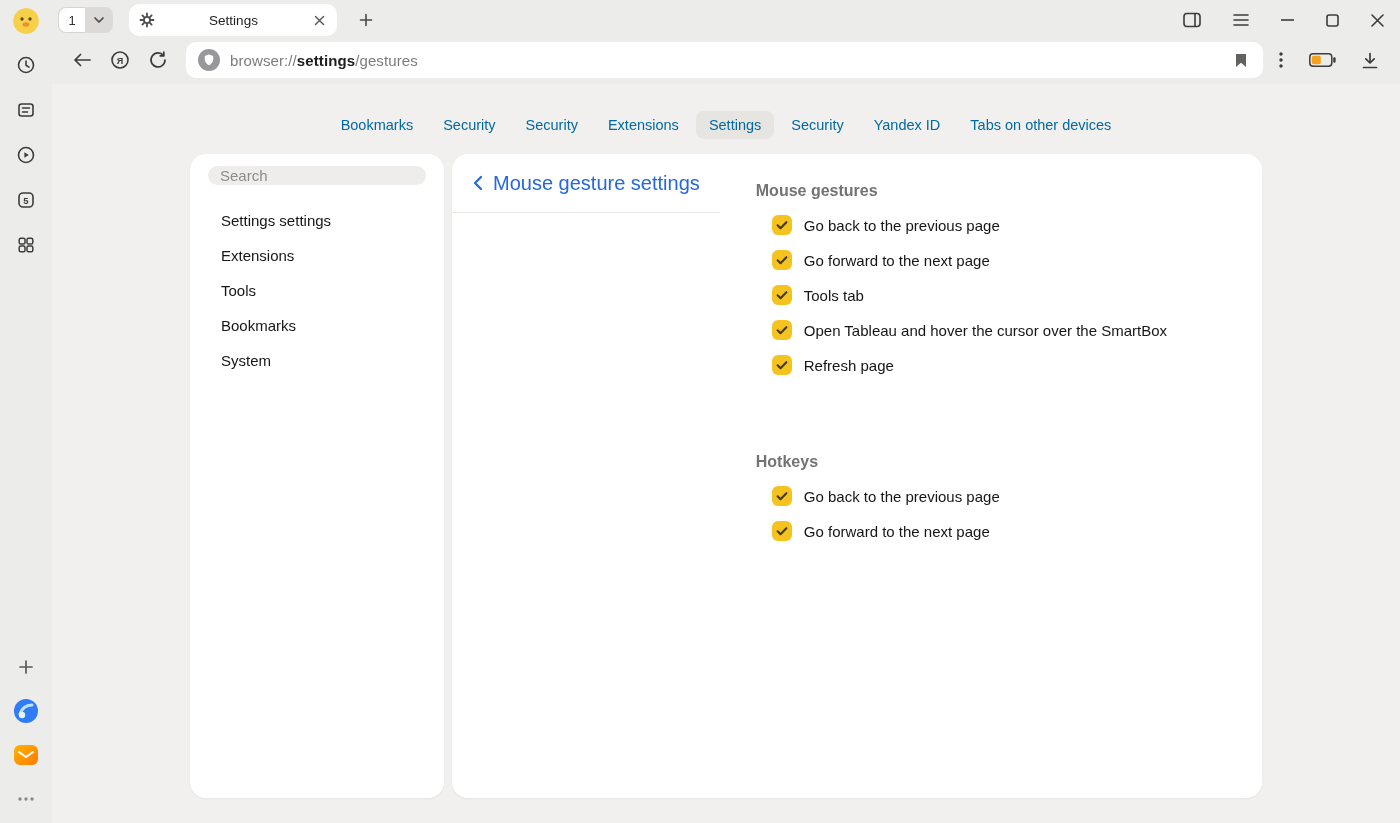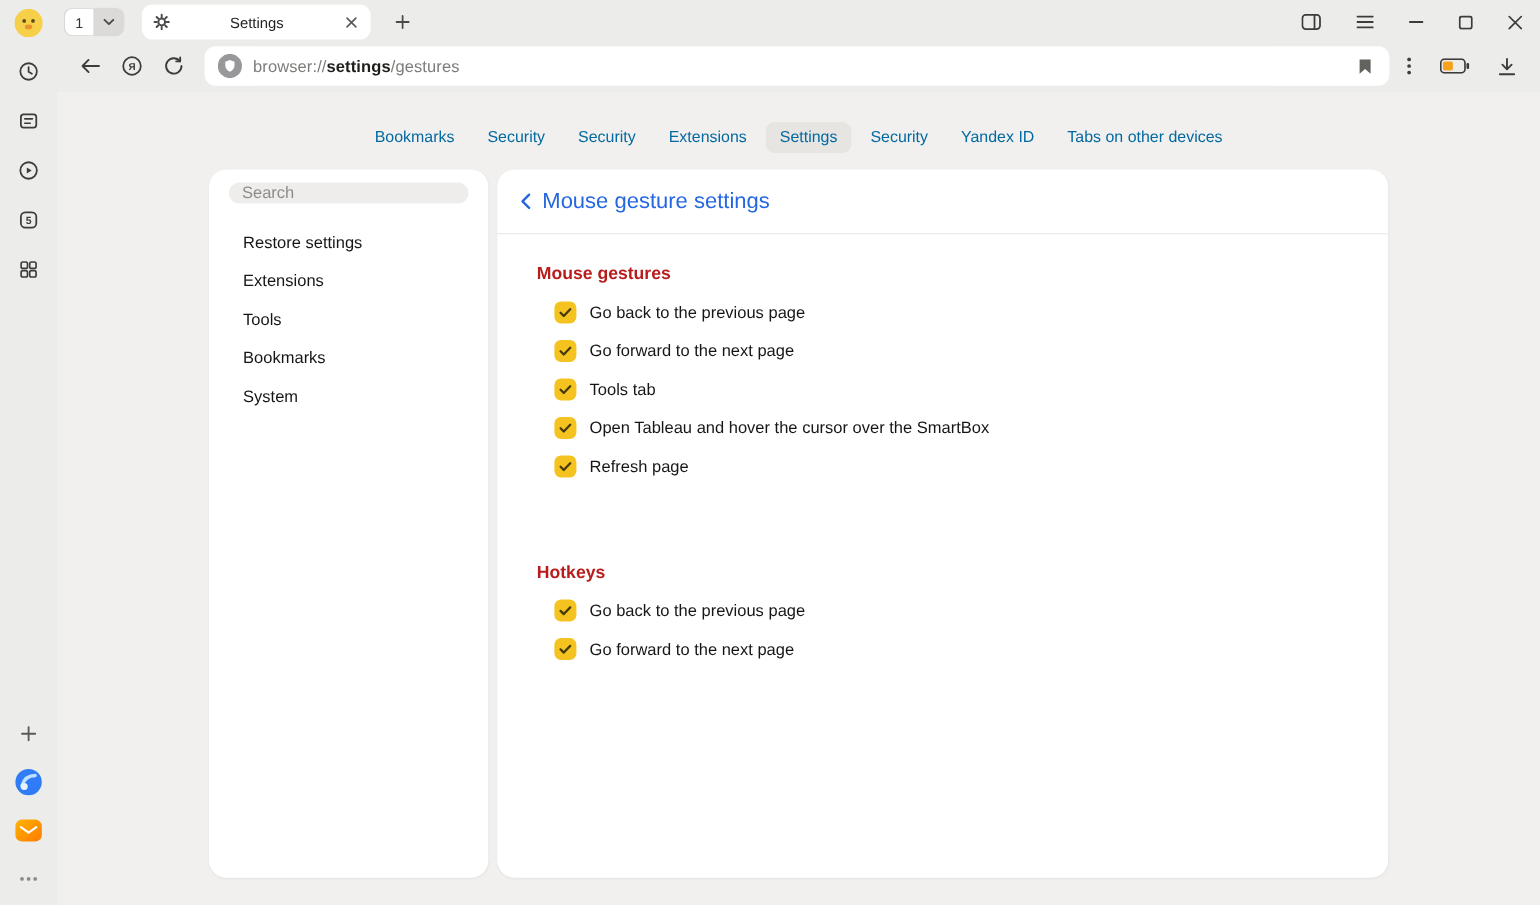--- a/index.html
+++ b/index.html
@@ -78,29 +78,29 @@
   .left-card { width:254px; flex:0 0 254px; padding:12px 18px 0 18px; }
   .search-box { height:19px; background:#eeedeb; border-radius:10px; display:flex; align-items:center; padding:0 12px; }
   .search-box input {
     border:none; background:transparent; outline:none; width:100%;
     font-size:15px; font-family:"Liberation Sans", sans-serif; color:#222;
   }
   .search-box input::placeholder { color:#8c8c8a; }
   .side-items { list-style:none; margin-top:27px; padding-left:13px; }
   .side-items li { font-size:15px; color:#161616; height:21px; margin-bottom:14px; cursor:pointer; }
 
-  .right-card { flex:1; display:flex; flex-direction:column; }
+  .right-card { flex:1; display:flex; flex-direction:row; }
   .card-header {
     height:59px; display:flex; align-items:center; padding:0 20px;
     border-bottom:1px solid #e9e8e6;
   }
   .back-chevron { border:none; background:transparent; cursor:pointer; display:flex; padding:4px 4px 4px 0; }
   .card-header h1 { font-size:20px; font-weight:500; color:var(--accent,#2467e0); margin-left:6px; }
   .card-body { padding:28px 36px 0 36px; overflow:hidden; }
-  .section-heading { font-size:16px; font-weight:700; color:#b91c1c; margin:76px 0 13px; }
+  .section-heading { font-size:16px; font-weight:700; color:#737373; margin:76px 0 13px; }
   .section-heading:first-child { margin-top:0; }
   .check-row { display:flex; align-items:center; height:24px; margin-bottom:11px; cursor:pointer;padding-left:16px; }
   .checkbox {
     width:20px; height:20px; border-radius:6px; background:var(--checkbox,#f5c320);
     display:flex; align-items:center; justify-content:center; flex:0 0 20px; cursor:pointer;
   }
   .check-label { font-size:15px; color:#161616; margin-left:12px; }
 
   svg { display:block; }
 </style>
@@ -318,21 +318,21 @@
           <div class="nav-item">Yandex ID</div>
           <div class="nav-item">Tabs on other devices</div>
         </nav>
 
       <div class="cards">
         <aside class="card left-card">
           <div class="search-box">
             <input type="text" placeholder="Search" style="">
           </div>
           <ul class="side-items">
-              <li>Restore settings</li>
+              <li>Settings settings</li>
               <li>Extensions</li>
               <li>Tools</li>
               <li>Bookmarks</li>
               <li>System</li>
             </ul>
         </aside>
 
         <section class="card right-card">
           <header class="card-header">
             <button class="back-chevron">

